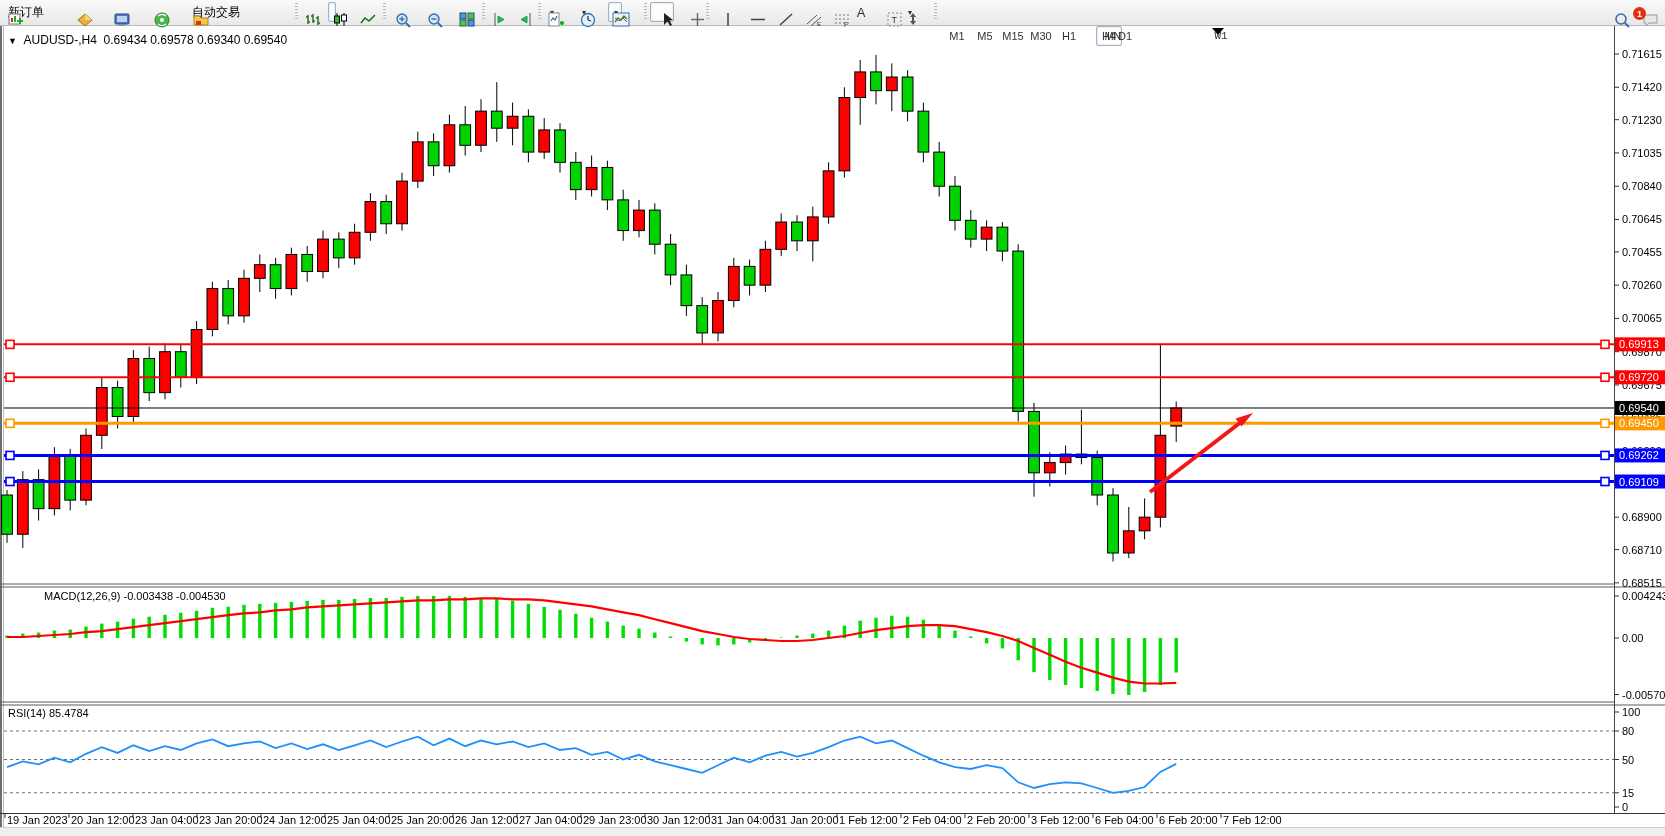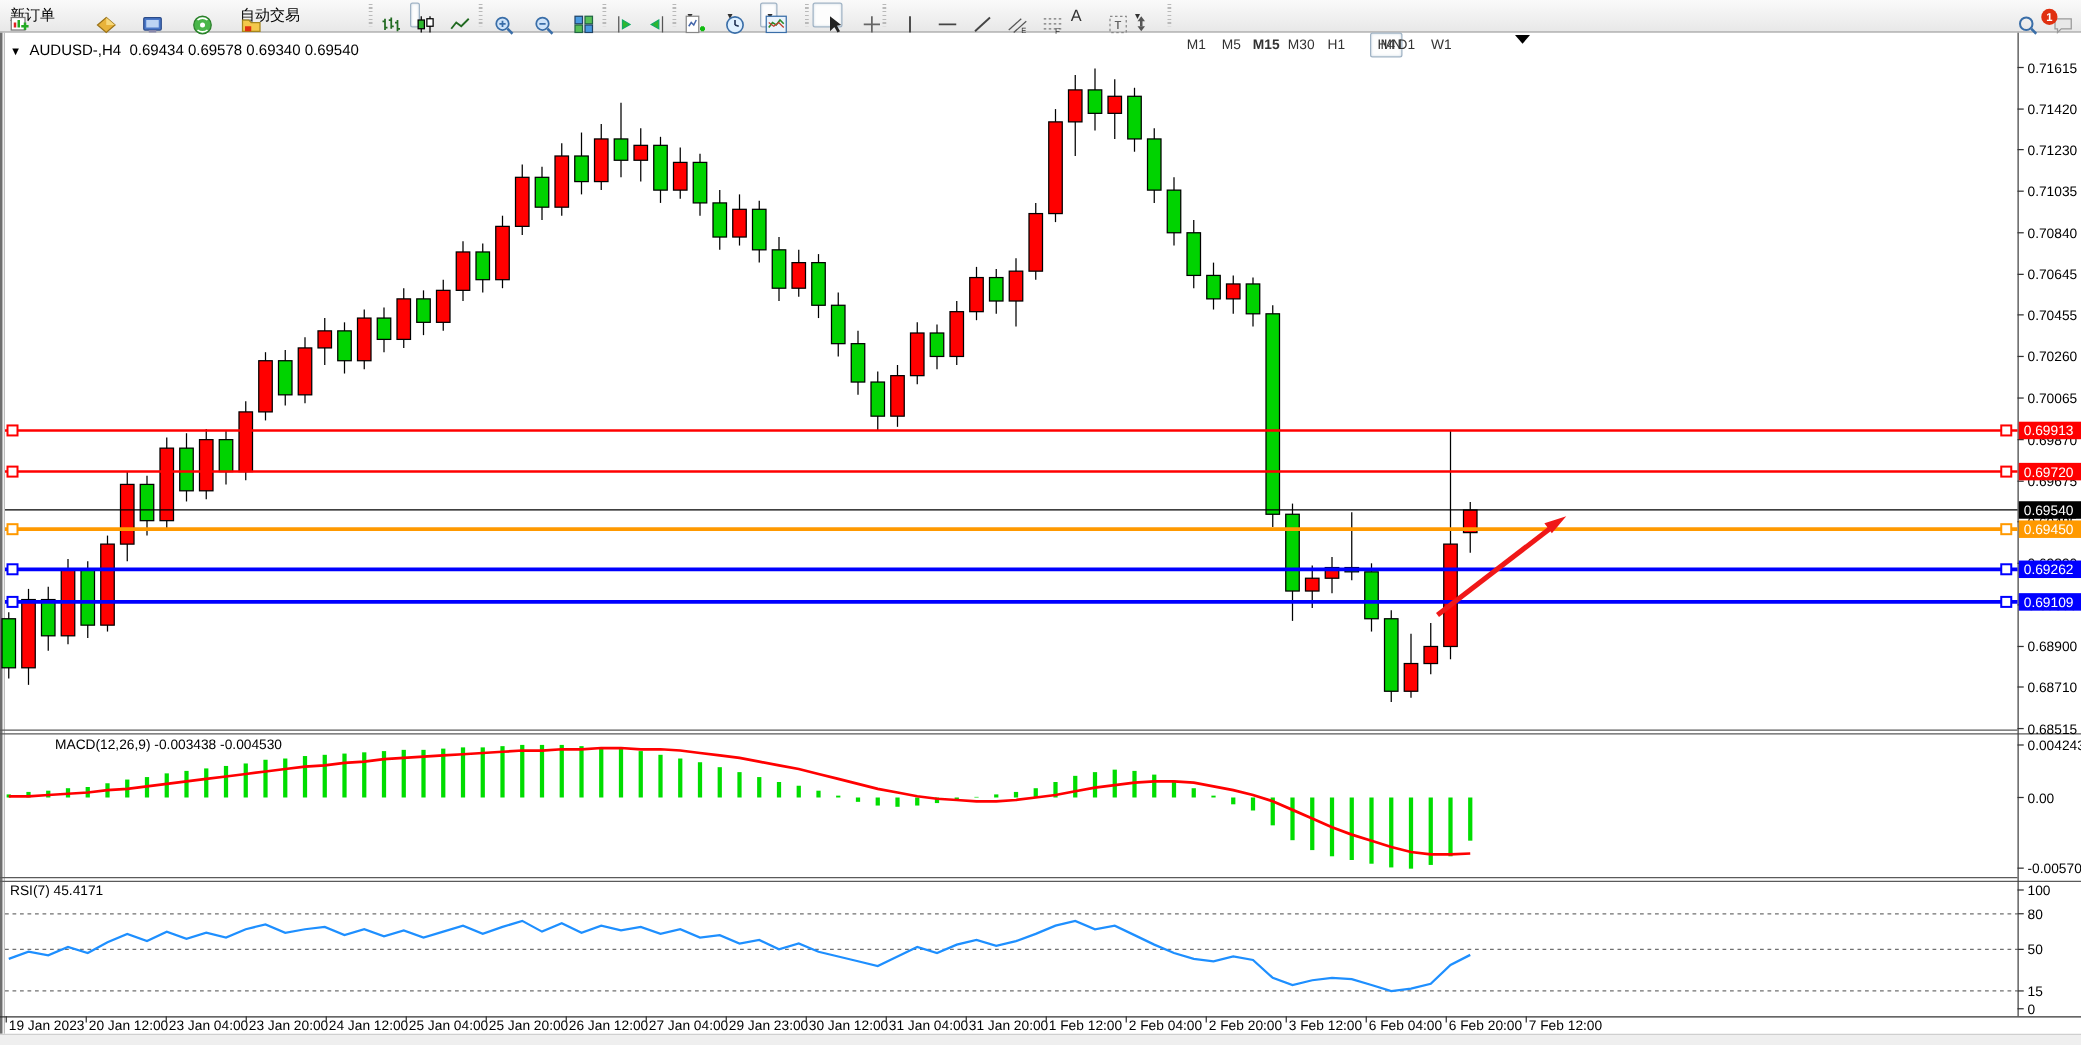--- a/index.html
+++ b/index.html
@@ -268,26 +268,26 @@
             <polygon points="7,13 4,9 6,9 8,9 10,9" fill="#555"></polygon>
           </svg>
         </span>
       <span class="dd">▾</span>
     </div>
     <div class="tsep" style="left:934px"></div>
 
     <div id="tf-group">
         <div class="tbtn tf" style="left: 944px;">M1</div>
         <div class="tbtn tf" style="left: 972px;">M5</div>
-        <div class="tbtn tf" style="left: 1000px; font-weight: bold;">M15</div>
+        <div class="tbtn tf" style="left: 1000px;">M15</div>
         <div class="tbtn tf" style="left: 1028px;">M30</div>
         <div class="tbtn tf" style="left: 1056px;">H1</div>
         <div class="tbtn tf sel" style="left: 1096px;">H4</div>
         <div class="tbtn tf" style="left: 1112px;">D1</div>
-        <div class="tbtn tf" style="left: 1140px;">W1</div>
+        <div class="tbtn tf" style="left: 1208px; font-family: Liberation Mono, monospace;">W1</div>
         <div class="tbtn tf" style="left: 1100px;">MN</div>
       </div>
 
     <div class="tbtn" style="left:1610px">
       <span class="ic">
         <svg width="17" height="16">
             <circle cx="7" cy="7" r="5" fill="none" stroke="#3a6ea8" stroke-width="1.6"></circle>
             <line x1="11" y1="11" x2="15" y2="15" stroke="#3a6ea8" stroke-width="2"></line>
           </svg>
       </span>
@@ -684,15 +684,15 @@
         <text x="1223" y="824" fill="#000" font-family="&quot;Liberation Sans&quot;,sans-serif" font-size="11">7 Feb 12:00</text>
       </g>
     </svg>
 
   <div id="chart-title" class="pane-label">
     <span class="tri">▼</span>
     <span>AUDUSD-,H4</span>&nbsp;
     <span>0.69434 0.69578 0.69340 0.69540</span>
   </div>
   <div id="macd-label" class="pane-label">MACD(12,26,9) -0.003438 -0.004530</div>
-  <div id="rsi-label" class="pane-label">RSI(7) 45.4171</div>
+  <div id="rsi-label" class="pane-label">RSI(14) 85.4784</div>
   <div id="bottom-strip"></div>
 </div>
 
 </body></html>

